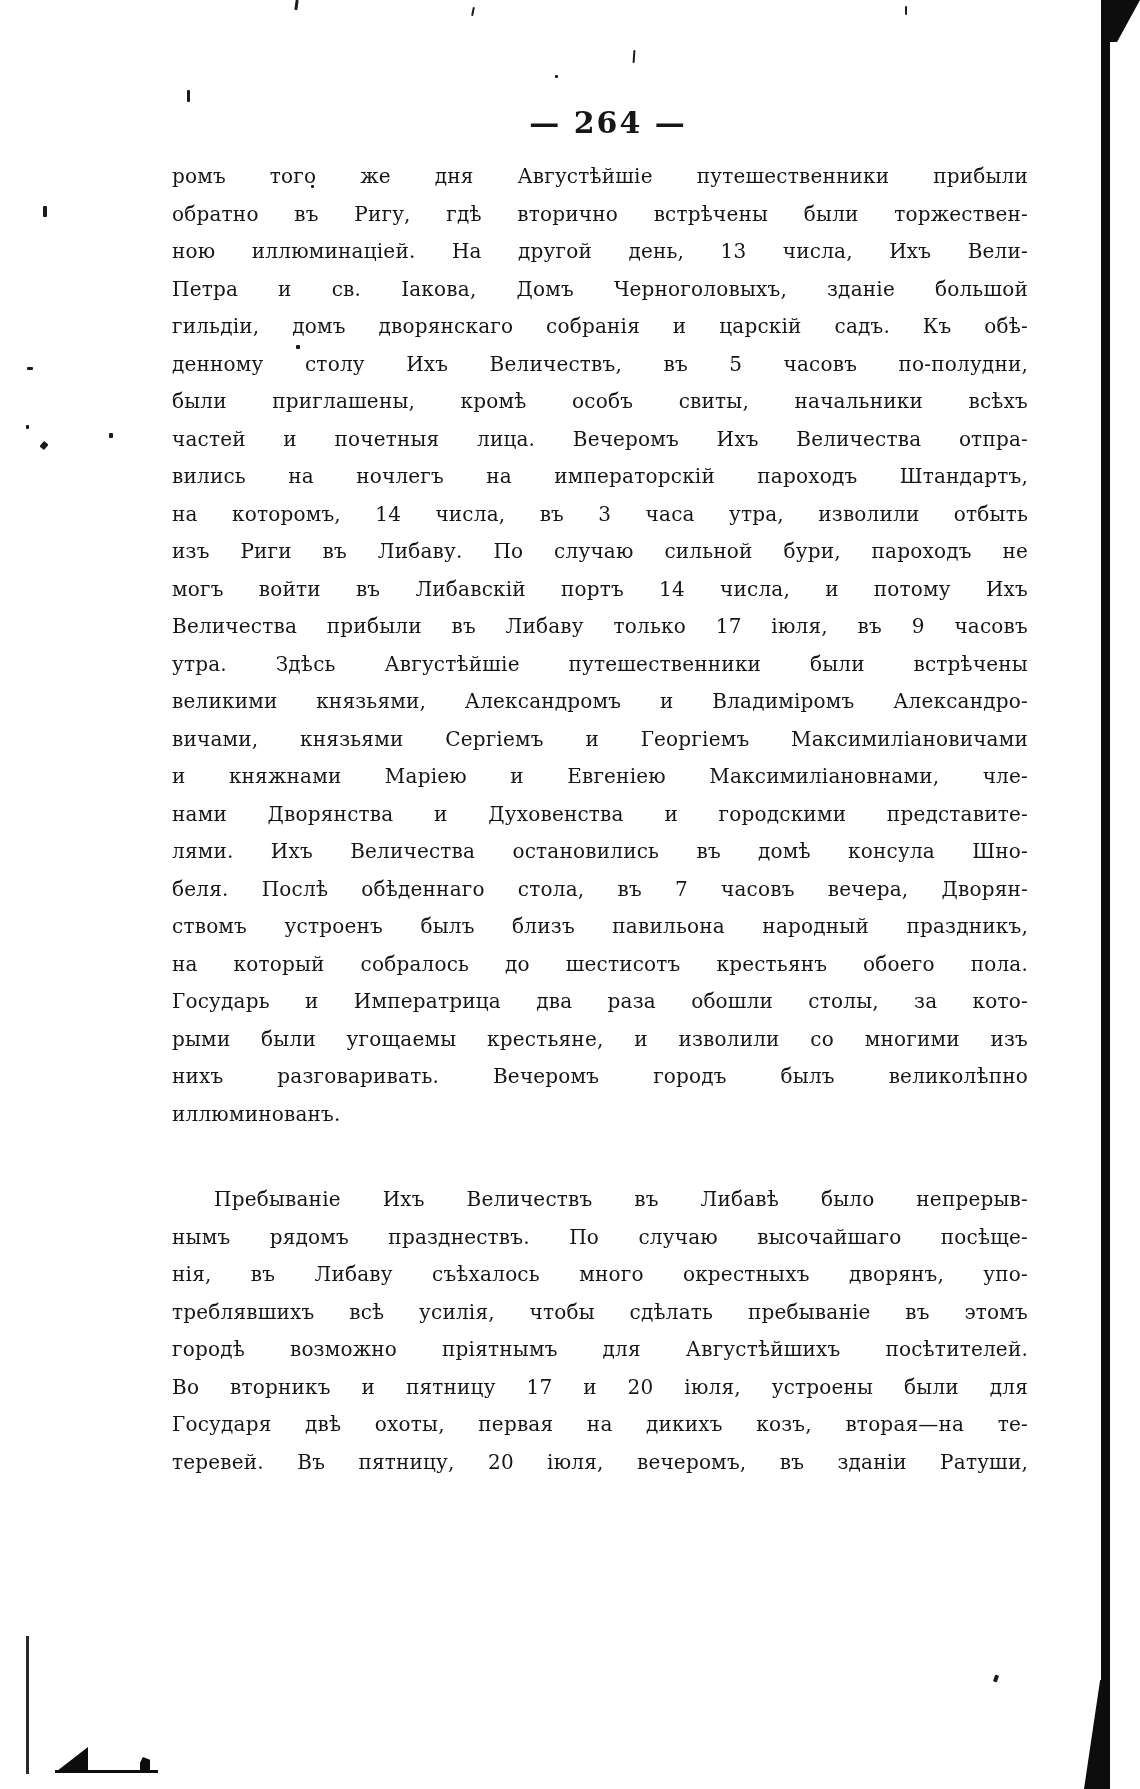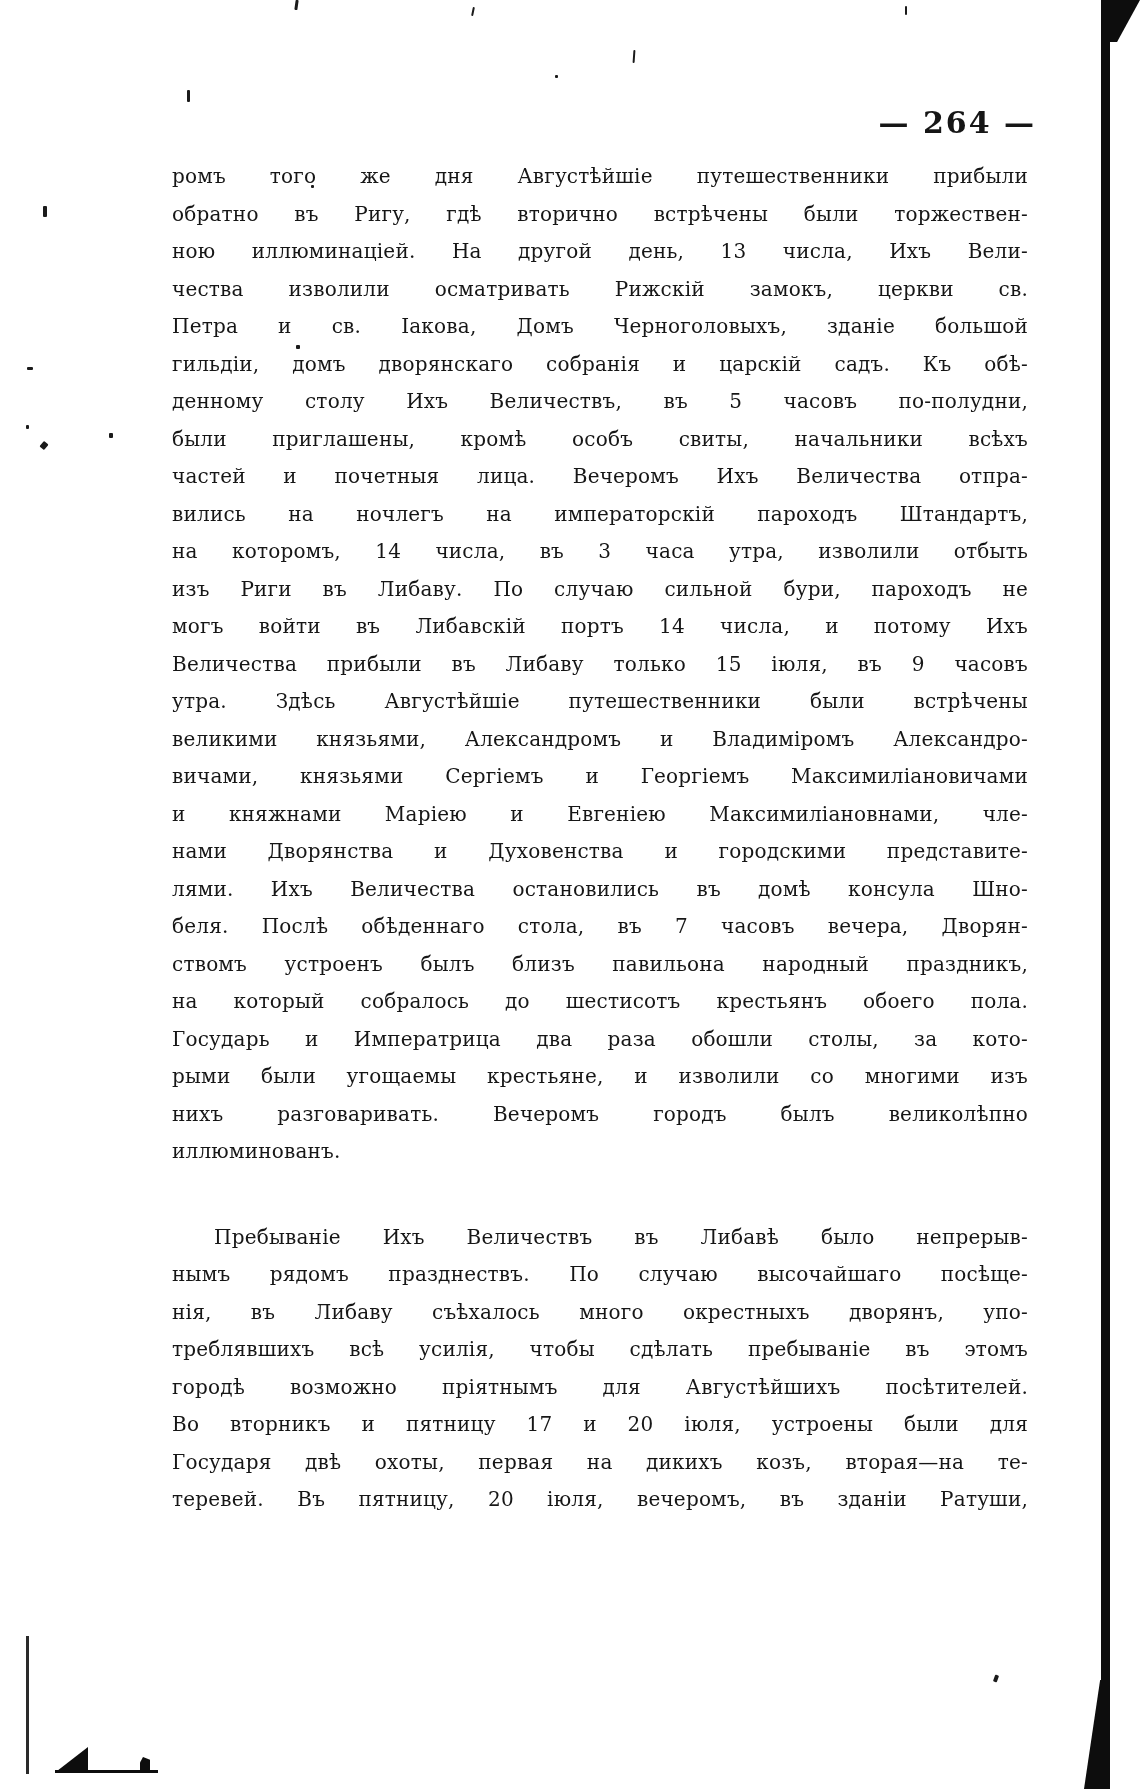--- a/index.html
+++ b/index.html
@@ -15,21 +15,21 @@
     overflow: hidden;
     font-family: "DejaVu Serif", "Liberation Serif", serif;
     color: #141414;
   }
   
   #page-number {
     position: absolute;
     left: 180px;
     top: 100px;
     width: 856px;
-    text-align: right;
+    text-align: center;
     font-size: 30px;
     font-weight: 700;
     letter-spacing: 2px;
     line-height: 46px;
     color: #161616;
   }
   
   #text-block {
     position: absolute;
     left: 172px;
@@ -95,31 +95,30 @@
 <body>
 
 <div id="scan-page">
 
   <div id="page-number">— 264 —</div>
 
   <div id="text-block">
       <div class="line">ромъ того же дня Августѣйшіе путешественники прибыли</div>
       <div class="line">обратно въ Ригу, гдѣ вторично встрѣчены были торжествен-</div>
       <div class="line">ною иллюминаціей. На другой день, 13 числа, Ихъ Вели-</div>
-      <div class="line">чества изволили осматривать Рижскій замокъ, церкви св.</div>
       <div class="line">Петра и св. Іакова, Домъ Черноголовыхъ, зданіе большой</div>
       <div class="line">гильдіи, домъ дворянскаго собранія и царскій садъ. Къ обѣ-</div>
       <div class="line">денному столу Ихъ Величествъ, въ 5 часовъ по-полудни,</div>
       <div class="line">были приглашены, кромѣ особъ свиты, начальники всѣхъ</div>
       <div class="line">частей и почетныя лица. Вечеромъ Ихъ Величества отпра-</div>
       <div class="line">вились на ночлегъ на императорскій пароходъ Штандартъ,</div>
       <div class="line">на которомъ, 14 числа, въ 3 часа утра, изволили отбыть</div>
       <div class="line">изъ Риги въ Либаву. По случаю сильной бури, пароходъ не</div>
       <div class="line">могъ войти въ Либавскій портъ 14 числа, и потому Ихъ</div>
-      <div class="line">Величества прибыли въ Либаву только 15 іюля, въ 9 часовъ</div>
+      <div class="line">Величества прибыли въ Либаву только 17 іюля, въ 9 часовъ</div>
       <div class="line">утра. Здѣсь Августѣйшіе путешественники были встрѣчены</div>
       <div class="line">великими князьями, Александромъ и Владиміромъ Александро-</div>
       <div class="line">вичами, князьями Сергіемъ и Георгіемъ Максимиліановичами</div>
       <div class="line">и княжнами Маріею и Евгеніею Максимиліановнами, чле-</div>
       <div class="line">нами Дворянства и Духовенства и городскими представите-</div>
       <div class="line">лями. Ихъ Величества остановились въ домѣ консула Шно-</div>
       <div class="line">беля. Послѣ обѣденнаго стола, въ 7 часовъ вечера, Дворян-</div>
       <div class="line">ствомъ устроенъ былъ близъ павильона народный праздникъ,</div>
       <div class="line">на который собралось до шестисотъ крестьянъ обоего пола.</div>
       <div class="line">Государь и Императрица два раза обошли столы, за кото-</div>

